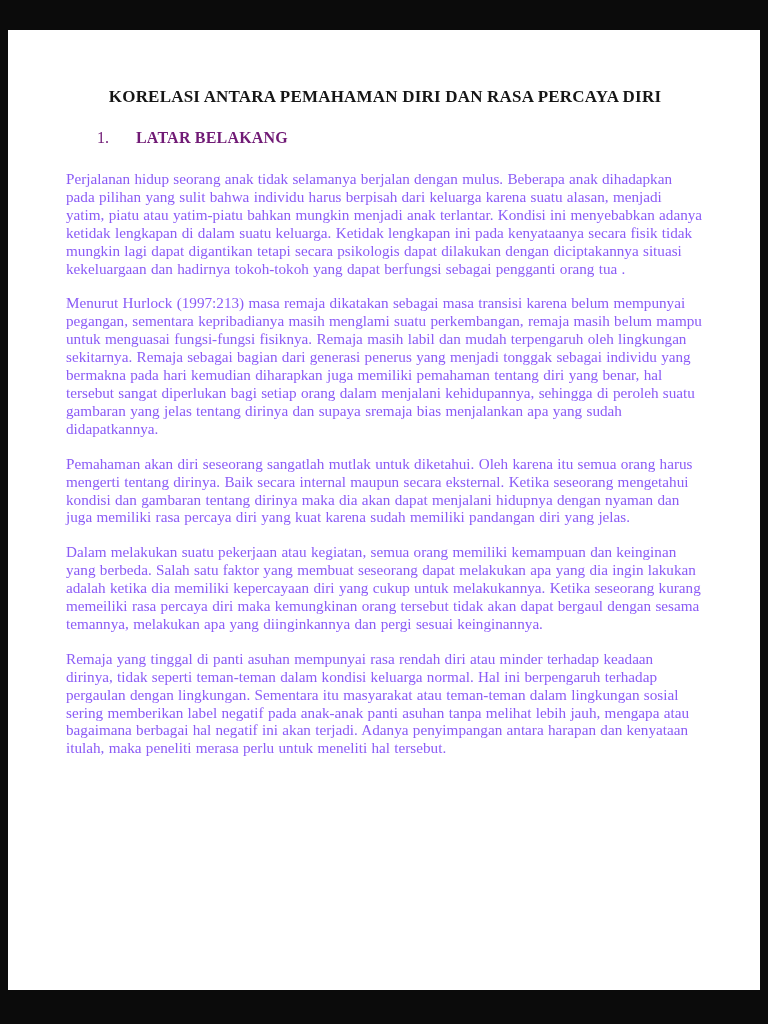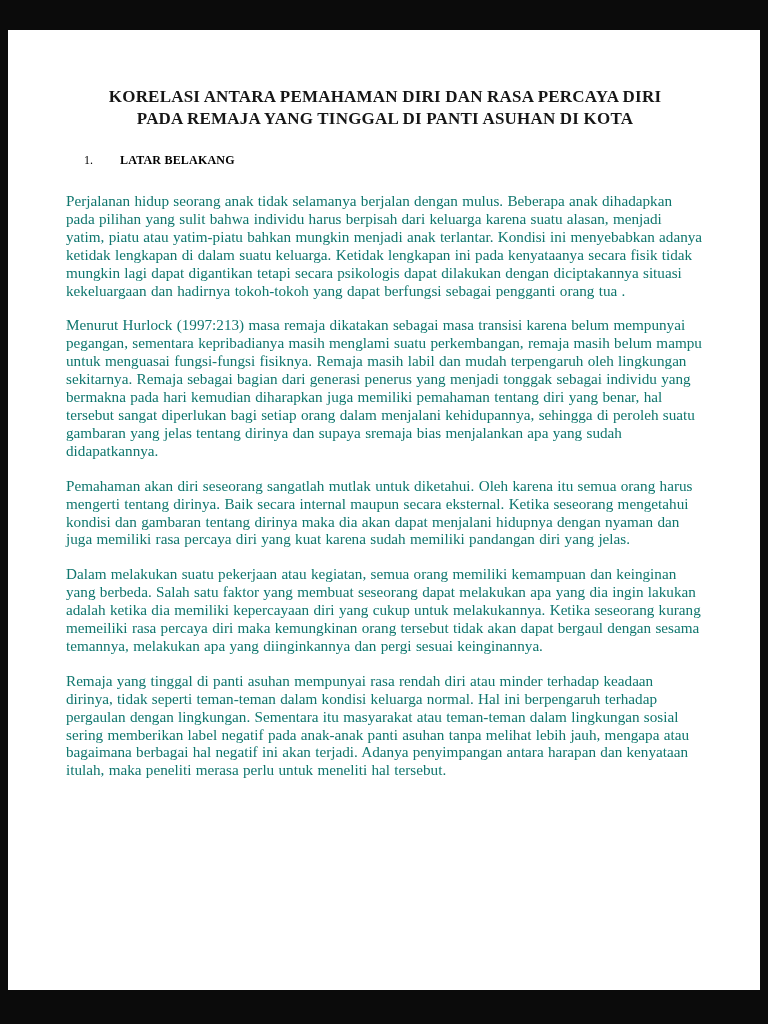--- a/index.html
+++ b/index.html
@@ -38,56 +38,55 @@
     line-height: 22px;
     letter-spacing: 0.2px;
     color: #161616;
     margin: 0 6px;
   }
   .doc-title span {
     display: block;
   }
   .section-heading {
     margin-top: 20px;
-    margin-left: 18px;
-    font-size: 12px;
+    margin-left: 31px;
+    font-size: 16px;
     line-height: 20px;
-    color: #000000;
+    color: #701a75;
   }
   .section-number {
     font-weight: normal;
     display: inline-block;
     margin-right: 27px;
   }
   .section-label {
     font-weight: bold;
     letter-spacing: 0.2px;
   }
   .body-text p {
     margin: 17px 0 0 0;
     font-size: 15.2px;
     line-height: 17.9px;
     text-align: left;
-    color: #0f766e;
+    color: #8b5cf6;
     word-spacing: 0.5px;
   }
   .body-text p:first-child {
     margin-top: 22px;
   }
 </style>
 </head>
 <body>
 
 <div class="viewer">
   <div class="page">
     <div class="content">
 
       <h1 class="doc-title">
         <span>KORELASI ANTARA PEMAHAMAN DIRI DAN RASA PERCAYA DIRI</span>
-        <span>PADA REMAJA YANG TINGGAL DI PANTI ASUHAN DI KOTA</span>
       </h1>
 
       <div class="section-heading">
         <span class="section-number">1.</span><span class="section-label">LATAR BELAKANG</span>
       </div>
 
       <div class="body-text">
         <p>Perjalanan hidup seorang anak tidak selamanya berjalan dengan mulus. Beberapa anak dihadapkan pada pilihan yang sulit bahwa individu harus berpisah dari keluarga karena suatu alasan, menjadi yatim, piatu atau yatim-piatu bahkan mungkin menjadi anak terlantar. Kondisi ini menyebabkan adanya ketidak lengkapan di dalam suatu keluarga. Ketidak lengkapan ini pada kenyataanya secara fisik tidak mungkin lagi dapat digantikan tetapi secara psikologis dapat dilakukan dengan diciptakannya situasi kekeluargaan dan hadirnya tokoh-tokoh yang dapat berfungsi sebagai pengganti orang tua .</p>
         <p>Menurut Hurlock (1997:213) masa remaja dikatakan sebagai masa transisi karena belum mempunyai pegangan, sementara kepribadianya masih menglami suatu perkembangan, remaja masih belum mampu untuk menguasai fungsi-fungsi fisiknya. Remaja masih labil dan mudah terpengaruh oleh lingkungan sekitarnya. Remaja sebagai bagian dari generasi penerus yang menjadi tonggak sebagai individu yang bermakna pada hari kemudian diharapkan juga memiliki pemahaman tentang diri yang benar, hal tersebut sangat diperlukan bagi setiap orang dalam menjalani kehidupannya, sehingga di peroleh suatu gambaran yang jelas tentang dirinya dan supaya sremaja bias menjalankan apa yang sudah didapatkannya.</p>
         <p>Pemahaman akan diri seseorang sangatlah mutlak untuk diketahui. Oleh karena itu semua orang harus mengerti tentang dirinya. Baik secara internal maupun secara eksternal. Ketika seseorang mengetahui kondisi dan gambaran tentang dirinya maka dia akan dapat menjalani hidupnya dengan nyaman dan juga memiliki rasa percaya diri yang kuat karena sudah memiliki pandangan diri yang jelas.</p>

